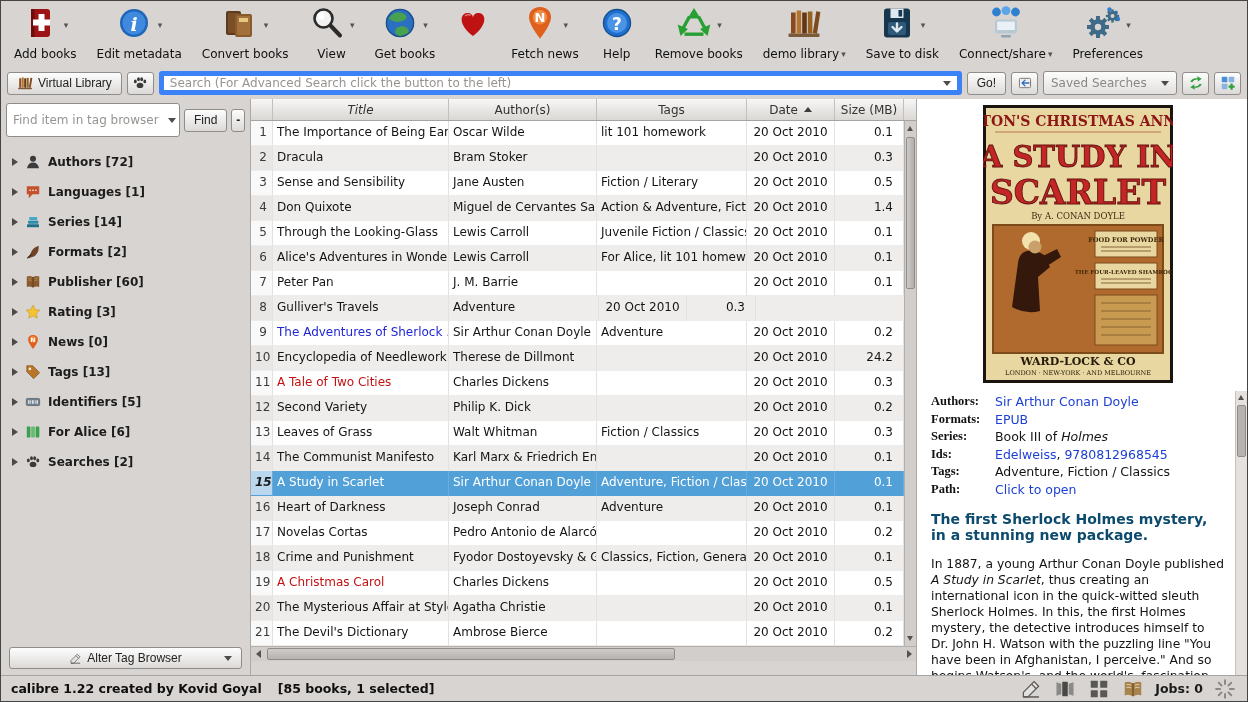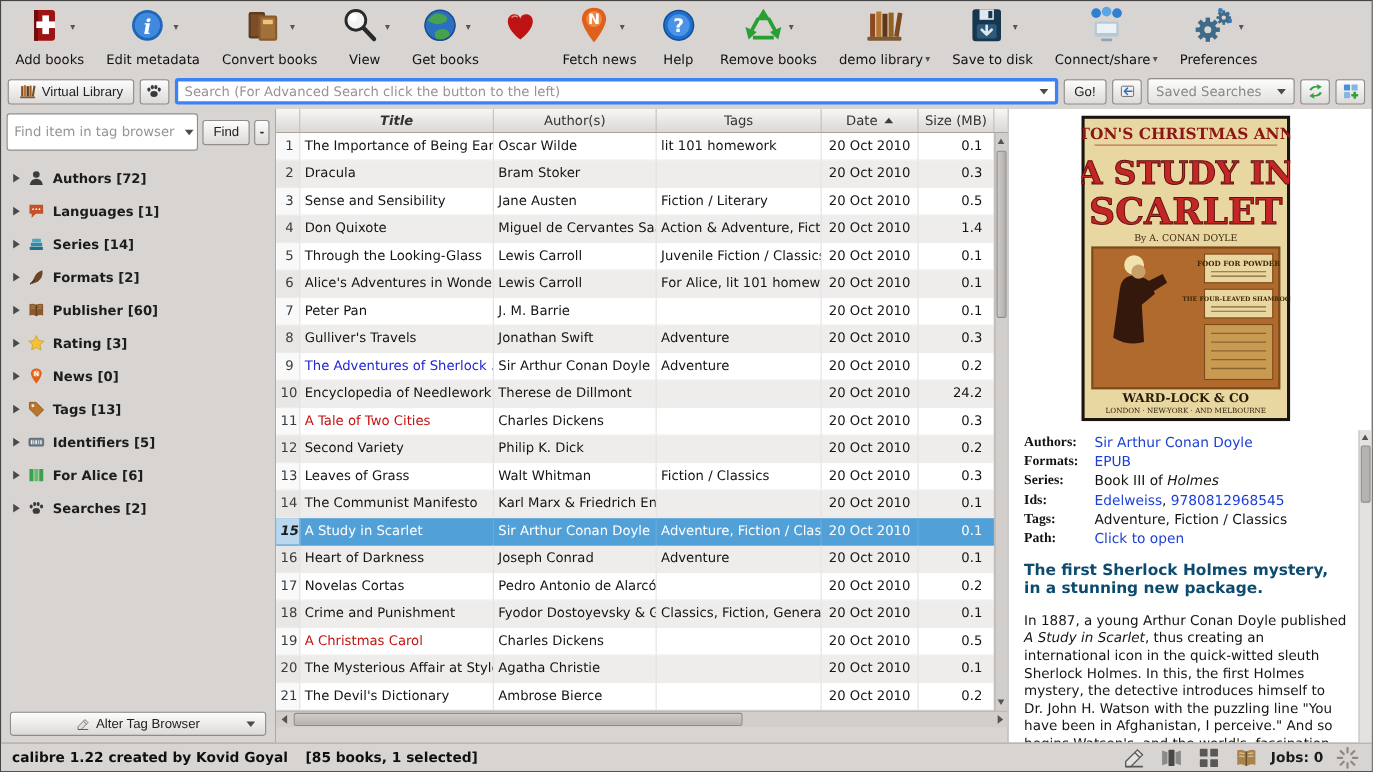--- a/index.html
+++ b/index.html
@@ -20,21 +20,21 @@
   .tb-label:empty{display:none;}
   .tb-arrow2{font-size:9px;color:#555;}
 
   
   .searchrow{height:32px;display:flex;align-items:center;gap:5px;padding:0 6px;flex:none;}
   .btn{display:inline-flex;align-items:center;justify-content:center;gap:5px;height:23px;padding:0 9px;background:linear-gradient(#fdfdfd,#dcdad8);border:1px solid #8f8c89;border-radius:3px;font-size:12px;color:#222;cursor:default;white-space:nowrap;}
   .sq-btn{width:27px;padding:0;}
   .icon16{display:inline-flex;}
   .icon16 svg{width:16px;height:16px;display:block;}
   .icon13 svg{width:13px;height:13px;display:block;}
-  .search-box{flex:1;display:flex;align-items:center;height:24px;background:#fff;border:3px solid #3b82f6;border-radius:3px;padding:0 6px;}
+  .search-box{flex:1;display:flex;align-items:center;height:24px;background:#fff;border:5px solid #3b82f6;border-radius:3px;padding:0 6px;}
   .search-box input{flex:1;border:none;outline:none;font:inherit;font-size:12px;color:#333;background:transparent;}
   .search-box input::placeholder,.find-combo input::placeholder{color:#979390;opacity:1;}
   .combo-arrow{width:0;height:0;border-left:4px solid transparent;border-right:4px solid transparent;border-top:5px solid #4e4b48;margin-left:5px;flex:none;}
   .combo{display:inline-flex;align-items:center;height:24px;background:linear-gradient(#fdfdfd,#e2e0de);border:1px solid #8f8c89;border-radius:3px;padding:0 7px;}
   .saved-searches{width:134px;justify-content:space-between;color:#8a8783;}
 
   
   .main{flex:1;display:flex;overflow:hidden;}
 
   
@@ -49,21 +49,21 @@
   .tree-icon svg{width:16px;height:16px;display:block;}
   .tree-label{font-weight:bold;font-size:12px;color:#1c1c1c;}
   .alter-wrap{padding:2px 3px 2px 3px;flex:none;}
   .alter-btn{width:100%;height:22px;position:relative;justify-content:center;}
   .alter-btn .combo-arrow{position:absolute;right:9px;}
 
   
   .booklist{width:666px;flex:none;display:flex;flex-direction:column;position:relative;background:#d8d4d2;border-right:1px solid #aca8a5;}
   .bl-header{height:22px;flex:none;display:flex;background:linear-gradient(#f8f7f6,#dad7d4);border-bottom:1px solid #a6a3a0;}
   .hcell{display:flex;align-items:center;justify-content:center;font-size:12px;color:#333;border-right:1px solid #c2bfbc;overflow:hidden;white-space:nowrap;flex:none;}
-  .hdr-title{font-weight:bold;font-style:italic;}
+  .hdr-title{font-weight:normal;font-style:italic;}
   .sorted::after{content:"";width:0;height:0;border-left:4px solid transparent;border-right:4px solid transparent;border-bottom:5px solid #3d3b39;margin-left:6px;}
   .c-num{width:22px;}.c-title{width:176px;}.c-auth{width:148px;}.c-tags{width:150px;}.c-date{width:88px;}.c-size{width:69px;}
   .bl-rows{height:525px;flex:none;width:653px;background:#fff;overflow:hidden;}
   .brow{display:flex;height:25px;width:653px;background:#fff;}
   .brow:nth-child(even){background:#efedec;}
   .cell{border-right:1px solid #e4e2e0;border-bottom:1px solid #ececea;padding:0 4px;line-height:23px;font-size:12px;color:#141414;overflow:hidden;white-space:nowrap;flex:none;}
   .brow .c-num{text-align:right;color:#3a3a3a;padding-right:5px;background:rgba(0,0,0,0.025);}
   .brow .c-date{text-align:center;}
   .brow .c-size{text-align:right;padding-right:10px;}
   .t-blue{color:#2026d2;}
@@ -687,21 +687,20 @@
             <div class="cell c-title">Peter Pan</div>
             <div class="cell c-auth">J. M. Barrie</div>
             <div class="cell c-tags"></div>
             <div class="cell c-date">20 Oct 2010</div>
             <div class="cell c-size">0.1</div>
           </div>
 
           <div class="brow">
             <div class="cell c-num">8</div>
             <div class="cell c-title">Gulliver's Travels</div>
-            <div class="cell c-auth">Jonathan Swift</div>
             <div class="cell c-tags">Adventure</div>
             <div class="cell c-date">20 Oct 2010</div>
             <div class="cell c-size">0.3</div>
           </div>
 
           <div class="brow">
             <div class="cell c-num">9</div>
             <div class="cell c-title t-blue">The Adventures of Sherlock …</div>
             <div class="cell c-auth">Sir Arthur Conan Doyle</div>
             <div class="cell c-tags">Adventure</div>

